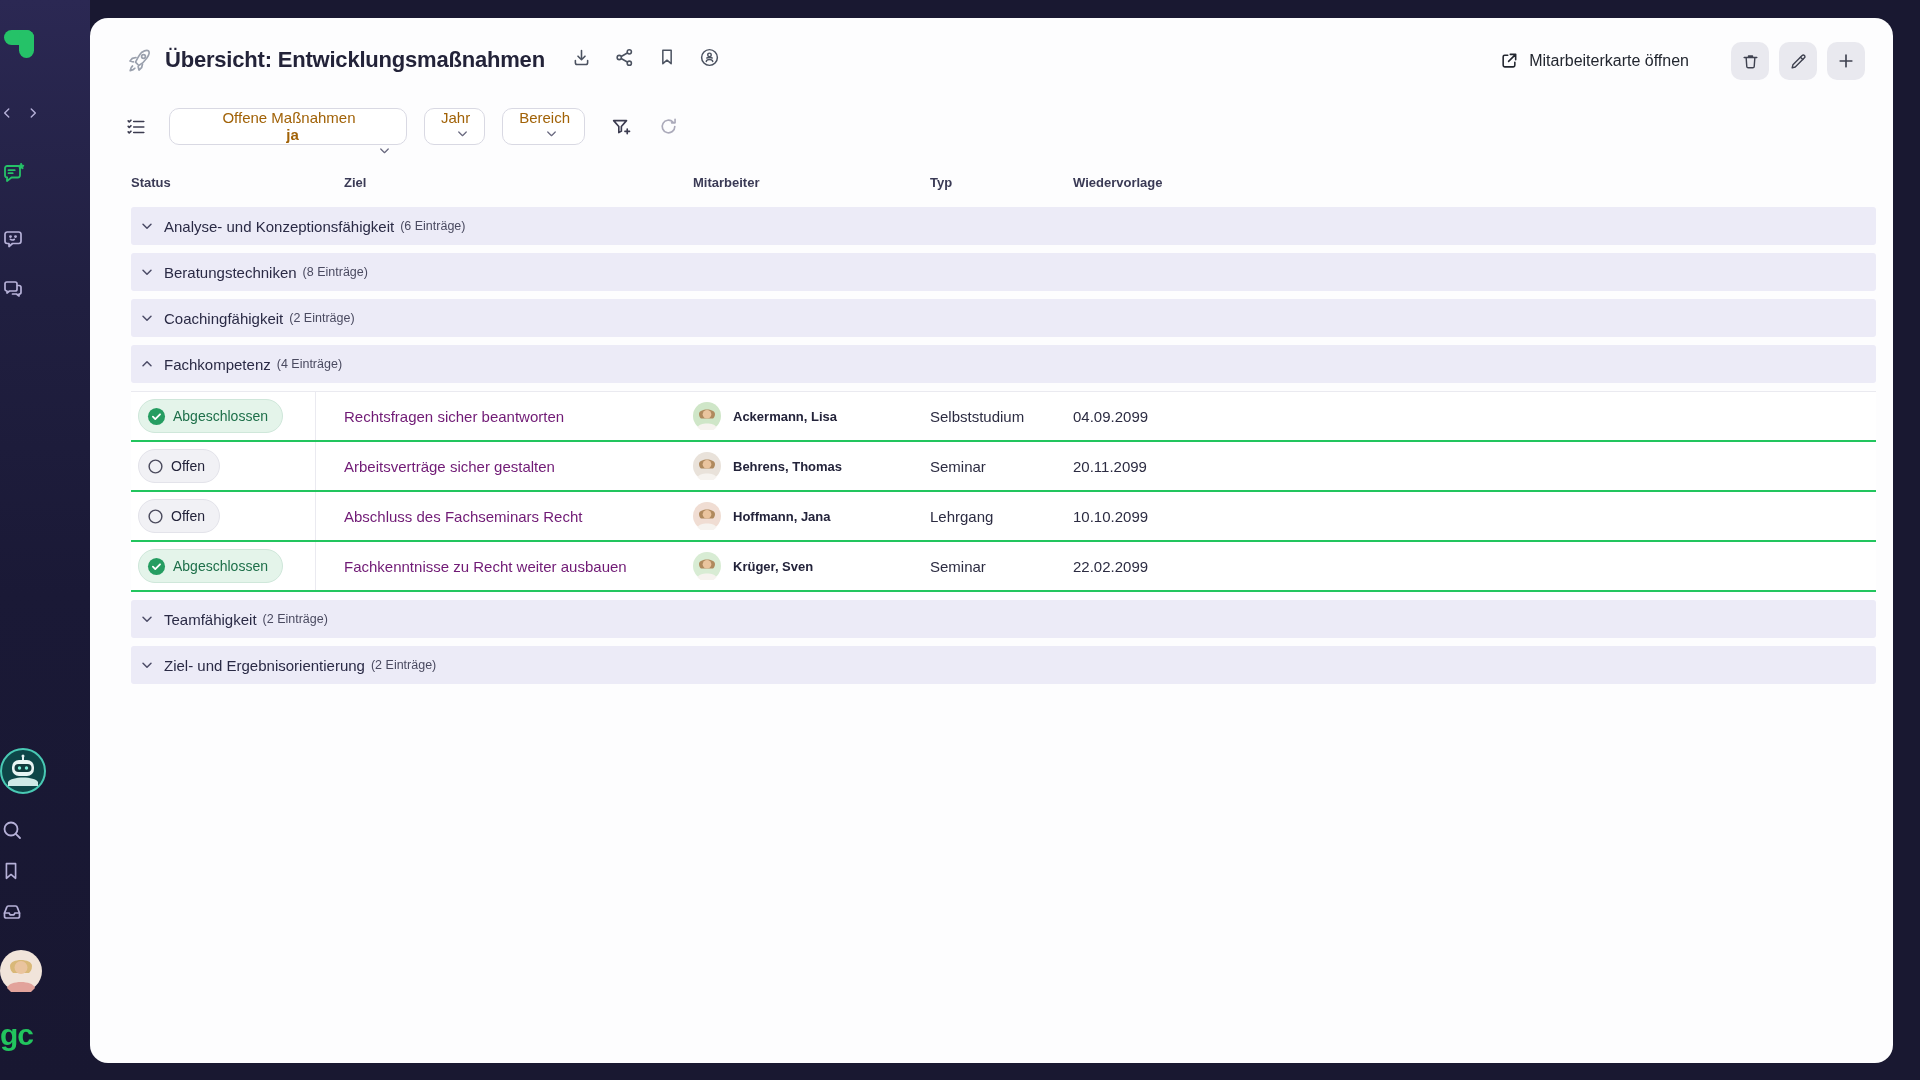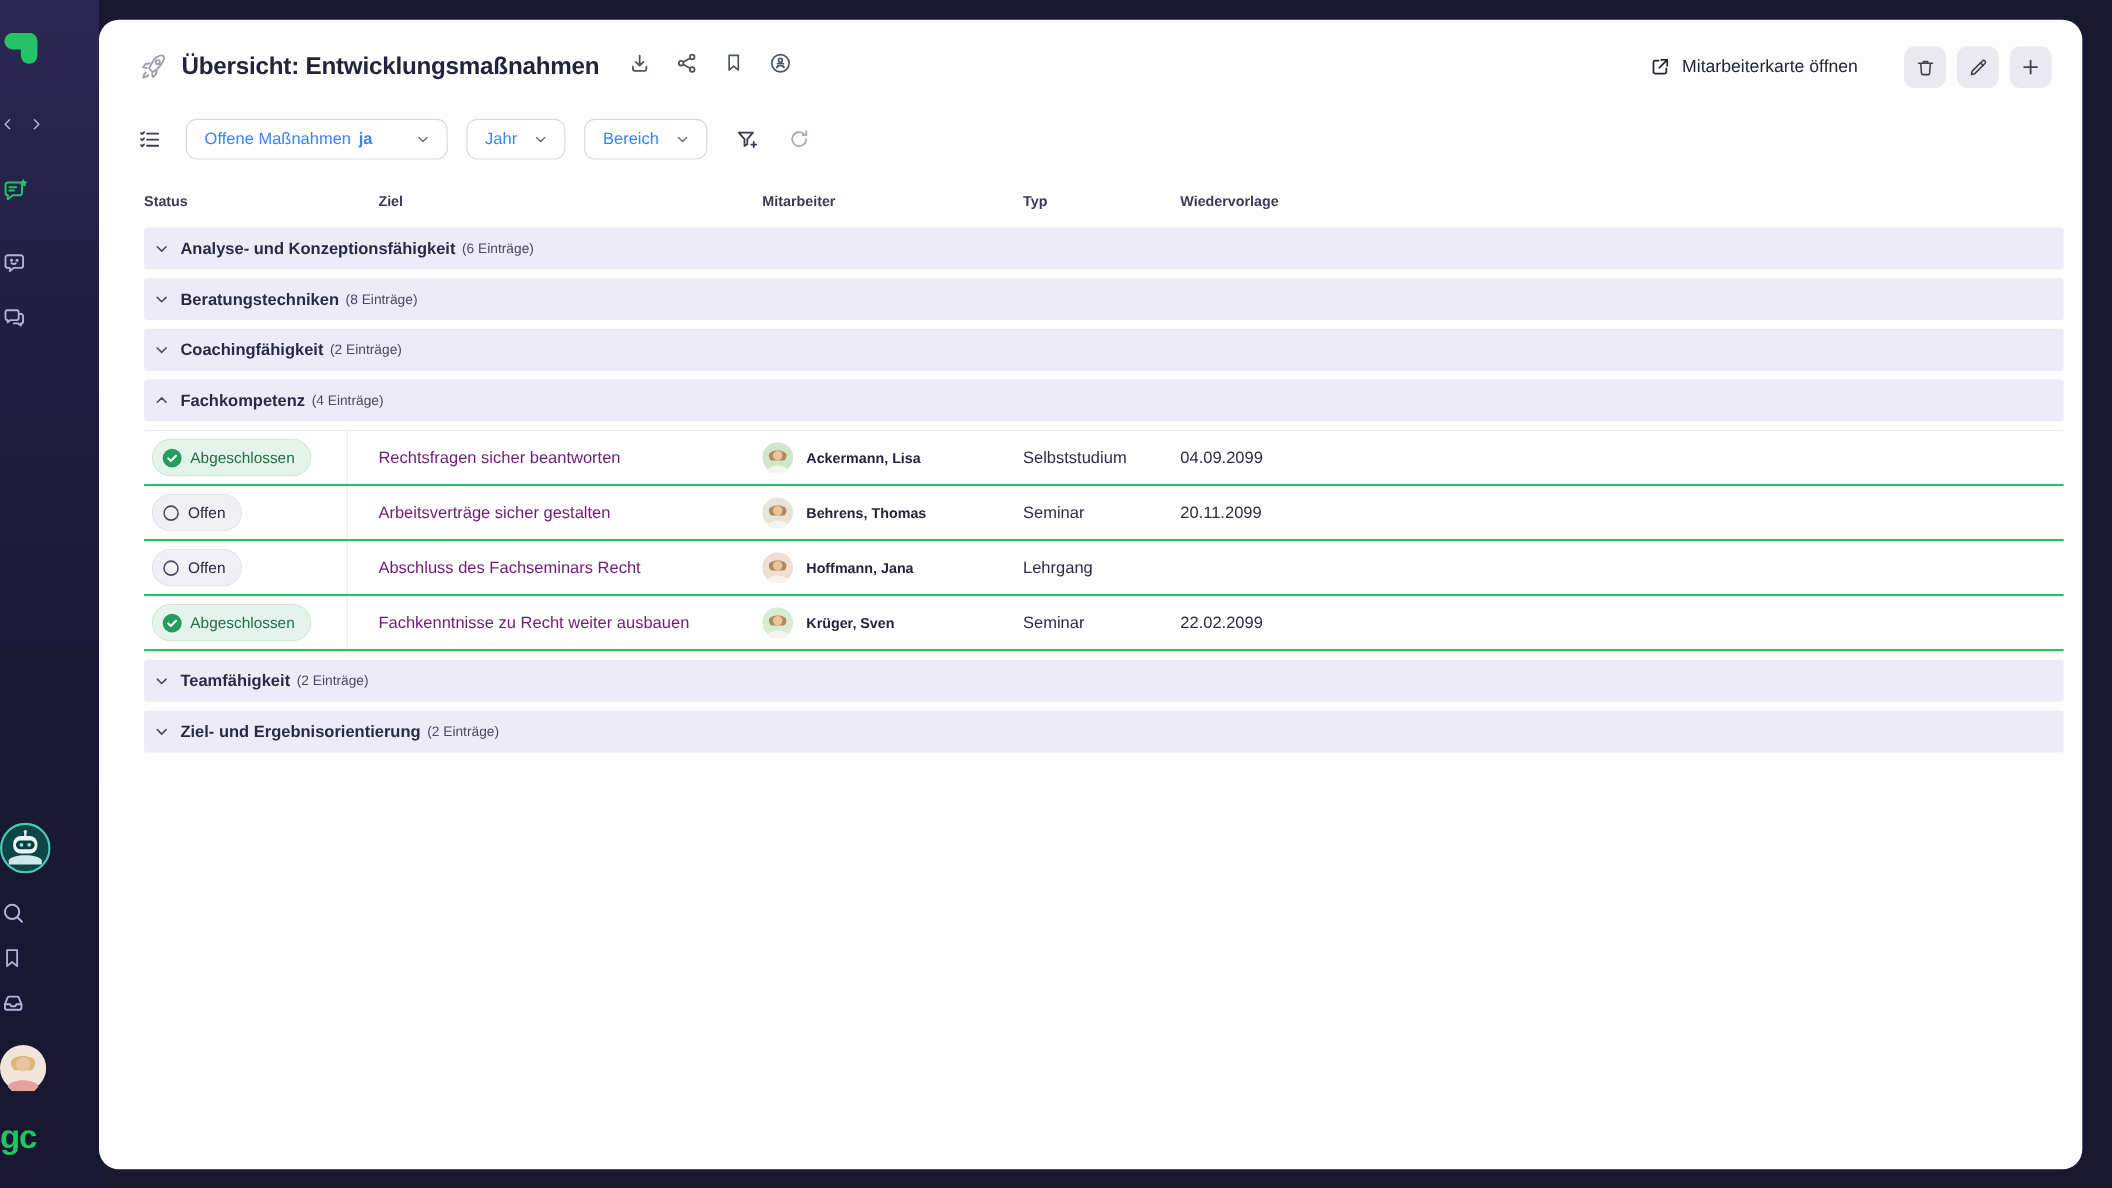--- a/index.html
+++ b/index.html
@@ -37,38 +37,38 @@
   .hdr-right { display:flex; align-items:center; }
   .open-card { display:flex; align-items:center; gap:10px; color:#22262f; font-size:16px;
     font-weight:500; cursor:pointer; margin-right:32px; }
   .icon-btn { width:38px; height:38px; border-radius:10px; background:#e9e9ef; color:#3f4250;
     display:flex; align-items:center; justify-content:center; cursor:pointer; margin-left:10px; border:none; }
 
   
   .filter-bar { display:flex; align-items:center; margin:28px 0 0 35px; }
   .list-icon { color:#3c3c50; margin-right:22px; cursor:pointer; display:flex; }
   .pill { display:flex; align-items:center; height:37px; background:#fff; border:1px solid #d9d9e3;
-    border-radius:10px; padding:0 14px 0 16px; margin-right:17px; font-size:15px; color:#3b82f6; cursor:pointer; }
+    border-radius:10px; padding:0 14px 0 16px; margin-right:17px; font-size:15px; color:#a16207; cursor:pointer;flex-direction:column; }
   .pill .val { font-weight:700; margin-left:7px; }
   .pill .chev { color:#6a6a80; margin-left:14px; display:flex; }
   .pill-wide { width:238px; }
   .pill-wide .chev { margin-left:auto; }
   .funnel-icon { color:#3c3c50; margin:0 12px 0 8px; cursor:pointer; display:flex; }
   .refresh-icon { color:#abaaba; margin-left:14px; cursor:pointer; display:flex; }
 
   
   .table { padding:0 17px 0 41px; margin-top:22px; }
   .thead { display:grid; grid-template-columns:185px 377px 237px 143px 1fr; align-items:center;
     height:30px; margin-bottom:10px; font-size:13px; font-weight:700; color:#3a3a55; }
   .thead .th-ziel { padding-left:28px; }
 
   .group-row { display:flex; align-items:center; height:38px; background:#ecebf7; border-radius:3px;
     margin-bottom:8px; padding-left:8px; cursor:pointer; }
   .group-chev { color:#4b4b66; display:flex; margin-right:9px; }
-  .group-label { font-size:15px; font-weight:700; color:#2a2a45; }
+  .group-label { font-size:15px; font-weight:400; color:#2a2a45; }
   .group-count { font-size:12.5px; color:#4a4a60; margin-left:6px; }
 
   .rows-block { border-top:1px solid #eaeaf0; margin-bottom:8px; }
   .row { display:grid; grid-template-columns:185px 377px 237px 143px 1fr; align-items:center;
     height:50px; background:#fff; border-bottom:2px solid #22c55e; cursor:pointer; }
   .cell-status { display:flex; align-items:center; height:100%; border-right:1px solid #eaeaf0; padding-left:7px; }
   .cell-ziel { padding-left:28px; font-size:15px; color:#701a75; display:flex; }
   .cell-emp { display:flex; align-items:center; }
   .emp-name { font-size:13px; font-weight:700; color:#23233a; margin-left:12px; }
   .cell-typ, .cell-date { font-size:15px; color:#2c2c42; }
@@ -417,20 +417,21 @@
         <svg width="28" height="28" viewBox="0 0 28 28">
           <circle class="avatar-bg" cx="14" cy="14" r="14" fill="#f0ddd3"></circle>
           <path d="M6 12c0-6 16-6 16 0 0 2.6-1.3 3.8-2 4.6H8c-.7-.8-2-2-2-4.6z" fill="#b08a5e"></path>
           <circle cx="14" cy="12.2" r="4.3" fill="#eac49e"></circle>
           <path d="M4.5 25.5c1.5-5.5 17.5-5.5 19 0l-3 2.5h-13z" fill="#f6f3ef"></path>
         </svg>
       </span>
       <span class="emp-name">Hoffmann, Jana</span>
     </div>
     <div class="cell-typ">Lehrgang</div>
+    <div class="cell-date">10.10.2099</div>
   </div>
 
   <div class="row">
     <div class="cell-status">
       <span class="badge badge-done">
         <span class="b-icon badge-check">
           <svg width="19" height="19" viewBox="0 0 20 20">
                       <circle cx="10" cy="10" r="9" fill="#259d61"></circle>
                       <path d="M6.2 10.2l2.5 2.5 5-5" fill="none" stroke="#fff" stroke-width="1.9" stroke-linecap="round" stroke-linejoin="round"></path>
                     </svg>

